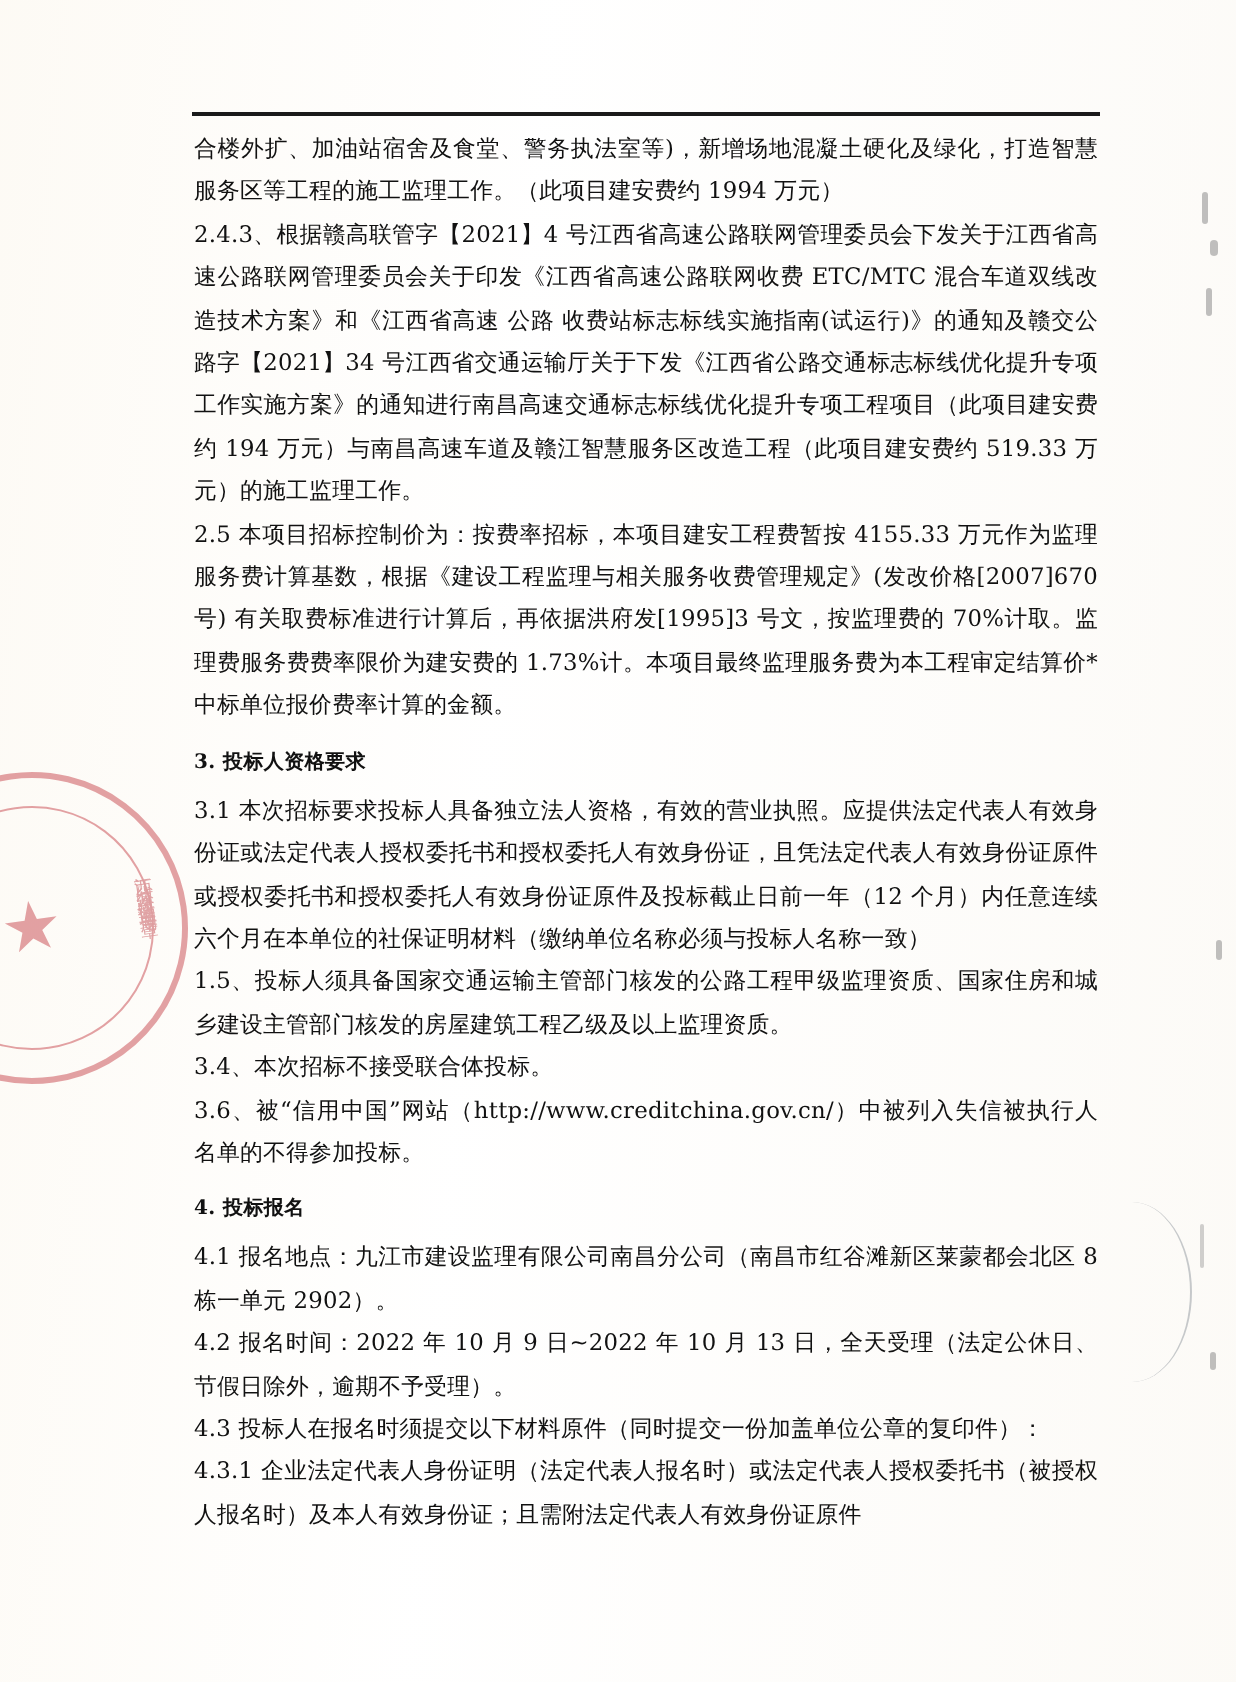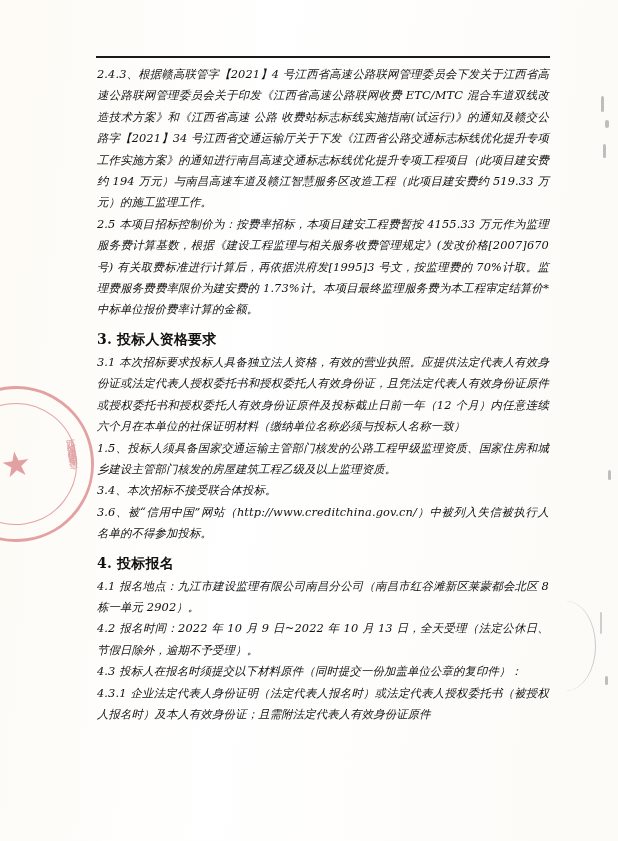--- a/index.html
+++ b/index.html
@@ -50,26 +50,25 @@
     text-align: justify;
     text-justify: inter-ideograph;
     letter-spacing: 0.12px;
   }
   .content p {
     margin: 0;
     text-indent: 0;
   }
   .p-ind {
     text-indent: 22px;
-    font-style: italic;
   }
   .heading {
     margin: 0;
     font-weight: bold;
-    font-size: 14px;
+    font-size: 10px;
     line-height: 26px;
     padding-top: 5px;
     letter-spacing: 0.2px;
   }
   
   .edge-mark {
     position: absolute;
     background: #8d8d8d;
     opacity: 0.55;
   }
@@ -142,20 +141,21 @@
 
     <div class="top-rule"></div>
 
     <div class="seal">
       <div class="seal-inner"></div>
       <div class="seal-star">★</div>
       <div class="seal-text">江西省公路建设监理专用章</div>
     </div>
 
     <div class="content">
+      <p>合楼外扩、加油站宿舍及食堂、警务执法室等)，新增场地混凝土硬化及绿化，打造智慧服务区等工程的施工监理工作。（此项目建安费约 1994 万元）</p>
       <p class="p-ind">2.4.3、根据赣高联管字【2021】4 号江西省高速公路联网管理委员会下发关于江西省高速公路联网管理委员会关于印发《江西省高速公路联网收费 ETC/MTC 混合车道双线改造技术方案》和《江西省高速  公路  收费站标志标线实施指南(试运行)》的通知及赣交公路字【2021】34 号江西省交通运输厅关于下发《江西省公路交通标志标线优化提升专项工作实施方案》的通知进行南昌高速交通标志标线优化提升专项工程项目（此项目建安费约 194 万元）与南昌高速车道及赣江智慧服务区改造工程（此项目建安费约 519.33 万元）的施工监理工作。</p>
       <p class="p-ind">2.5 本项目招标控制价为：按费率招标，本项目建安工程费暂按 4155.33 万元作为监理服务费计算基数，根据《建设工程监理与相关服务收费管理规定》(发改价格[2007]670 号) 有关取费标准进行计算后，再依据洪府发[1995]3 号文，按监理费的 70%计取。监理费服务费费率限价为建安费的 1.73%计。本项目最终监理服务费为本工程审定结算价*中标单位报价费率计算的金额。</p>
       <p class="heading">3. 投标人资格要求</p>
       <p class="p-ind">3.1 本次招标要求投标人具备独立法人资格，有效的营业执照。应提供法定代表人有效身份证或法定代表人授权委托书和授权委托人有效身份证，且凭法定代表人有效身份证原件或授权委托书和授权委托人有效身份证原件及投标截止日前一年（12 个月）内任意连续六个月在本单位的社保证明材料（缴纳单位名称必须与投标人名称一致）</p>
       <p class="p-ind">1.5、投标人须具备国家交通运输主管部门核发的公路工程甲级监理资质、国家住房和城乡建设主管部门核发的房屋建筑工程乙级及以上监理资质。</p>
       <p class="p-ind">3.4、本次招标不接受联合体投标。</p>
       <p class="p-ind">3.6、被“信用中国”网站（http://www.creditchina.gov.cn/）中被列入失信被执行人名单的不得参加投标。</p>
       <p class="heading">4. 投标报名</p>
       <p class="p-ind">4.1 报名地点：九江市建设监理有限公司南昌分公司（南昌市红谷滩新区莱蒙都会北区 8 栋一单元 2902）。</p>
       <p class="p-ind">4.2 报名时间：2022 年 10 月 9 日~2022 年 10 月 13 日，全天受理（法定公休日、节假日除外，逾期不予受理）。</p>

